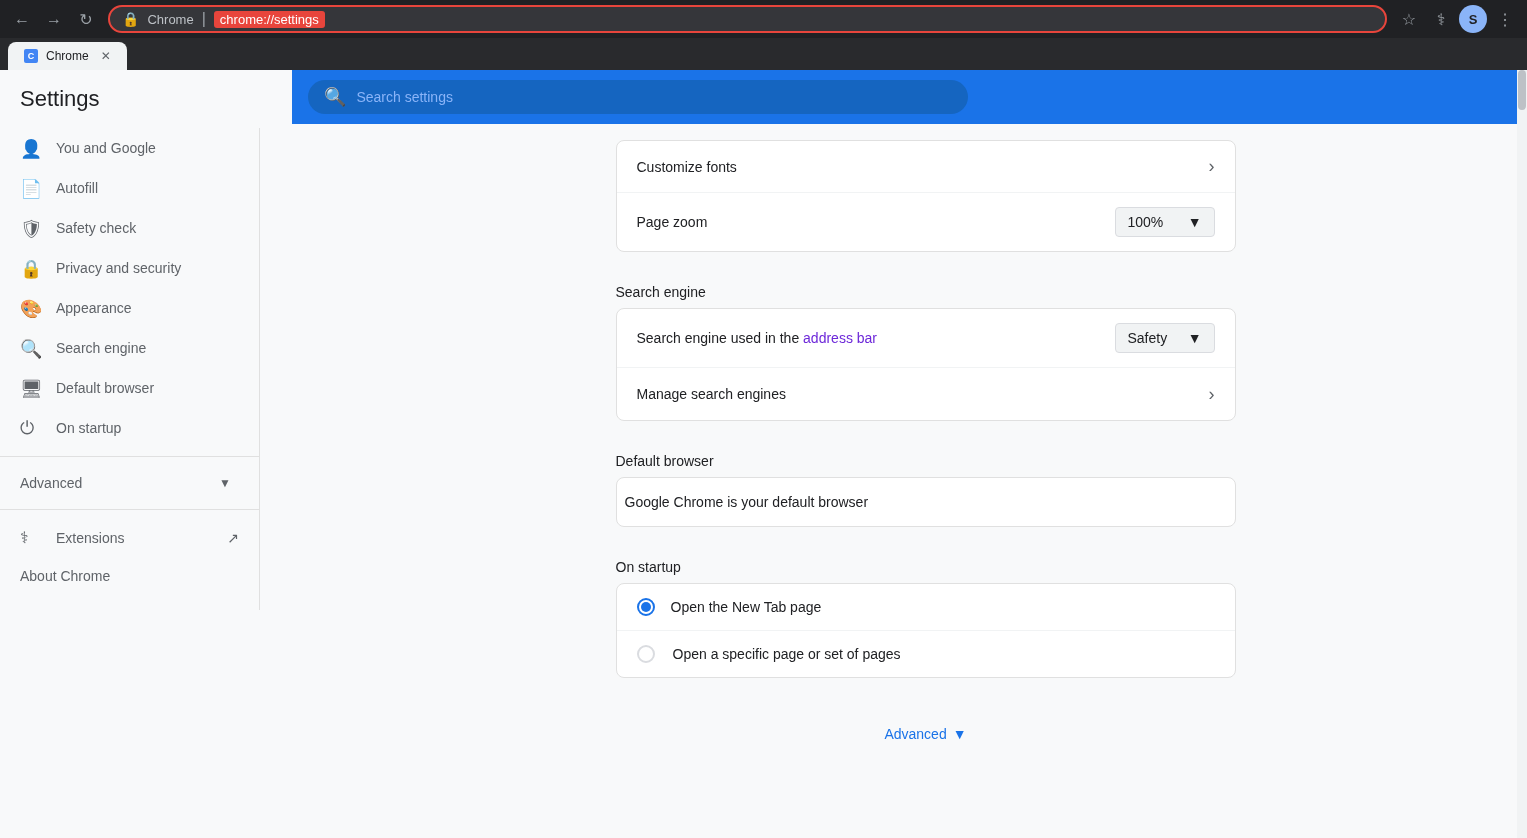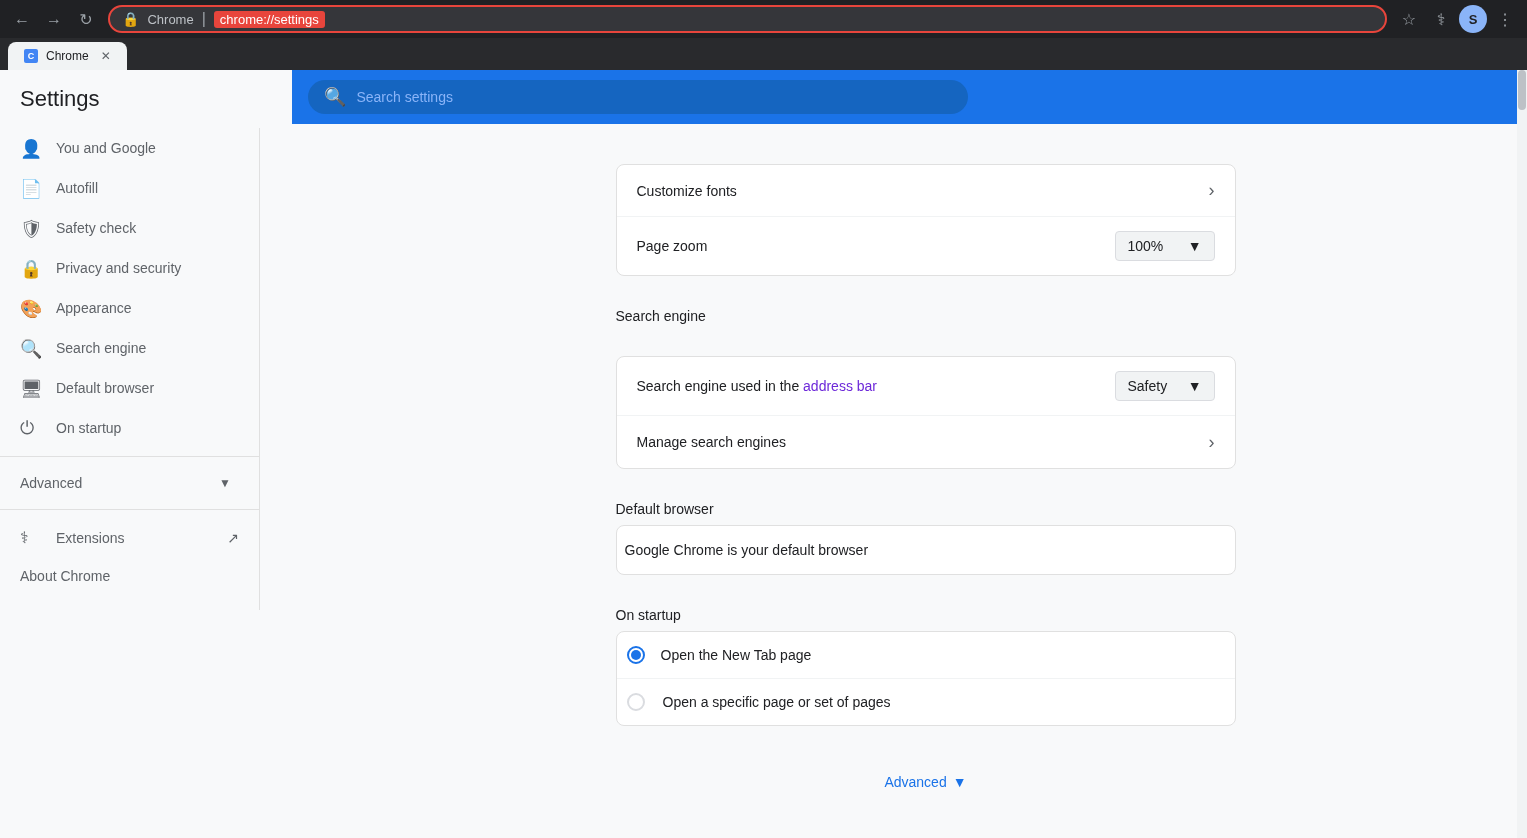--- a/index.html
+++ b/index.html
@@ -109,21 +109,21 @@
     .content-inner { max-width: 660px; margin: 0 auto; padding: 16px 20px; }
 
     
     .section-title {
       font-size: 14px; font-weight: 500; color: #202124;
       padding: 16px 0 8px 0; margin-top: 8px;
     }
 
     .settings-card {
       background: #fff; border-radius: 8px; border: 1px solid #e0e0e0;
-      margin-bottom: 16px; overflow: hidden; margin-top: 24px;
+      margin-bottom: 16px; overflow: hidden;
     }
     .settings-row {
       display: flex; align-items: center; padding: 14px 20px;
       border-bottom: 1px solid #f1f3f4; cursor: pointer;
       min-height: 52px;
     }
     .settings-row:last-child { border-bottom: none; }
     .settings-row-label { flex: 1; font-size: 14px; color: #202124; }
     .settings-row-label .link { color: #6d28d9; }
     .row-arrow { color: #5f6368; font-size: 18px; }
@@ -140,21 +140,21 @@
       background: #fff; border-radius: 8px; border: 1px solid #e0e0e0;
       padding: 16px 8px; font-size: 14px; color: #202124; margin-bottom: 16px;
     }
 
     
     .radio-card {
       background: #fff; border-radius: 8px; border: 1px solid #e0e0e0;
       margin-bottom: 16px; overflow: hidden;
     }
     .radio-row {
-      display: flex; align-items: center; gap: 16px; padding: 14px 10px;
+      display: flex; align-items: center; gap: 16px; padding: 14px 20px;
       border-bottom: 1px solid #f1f3f4; cursor: pointer;
     }
     .radio-row:last-child { border-bottom: none; gap: 18px; }
     .radio-outer {
       width: 18px; height: 18px; border-radius: 50%; border: 2px solid #dadce0;
       display: flex; align-items: center; justify-content: center; flex-shrink: 0;
     }
     .radio-outer.checked { border-color: #1a73e8; }
     .radio-inner { width: 10px; height: 10px; border-radius: 50%; background: #1a73e8; }
     .radio-label { font-size: 14px; color: #202124; }

